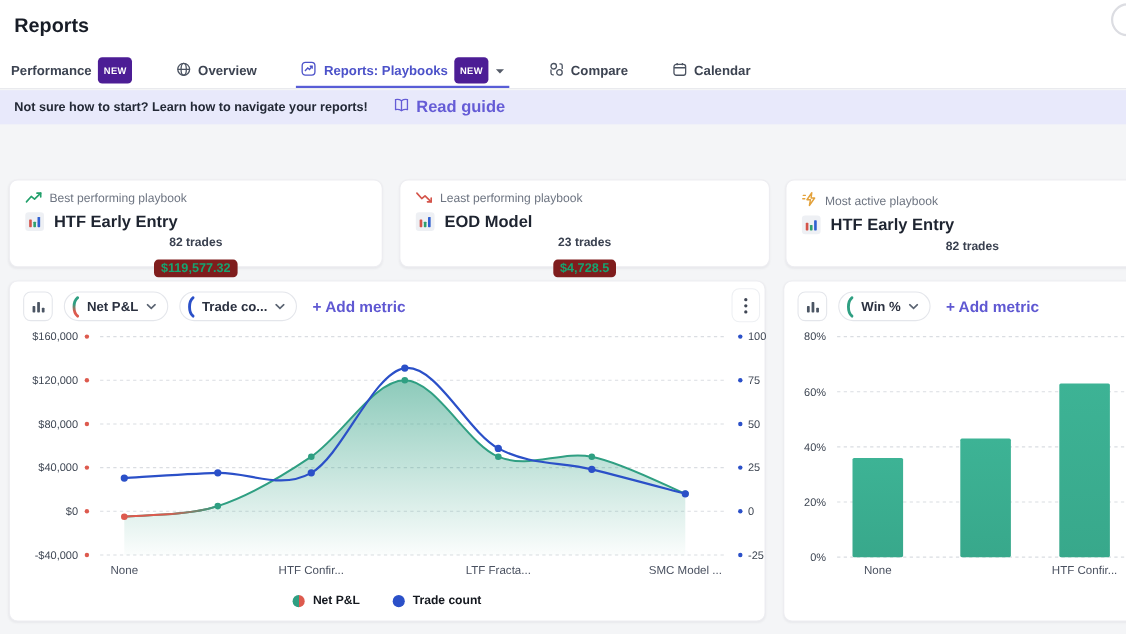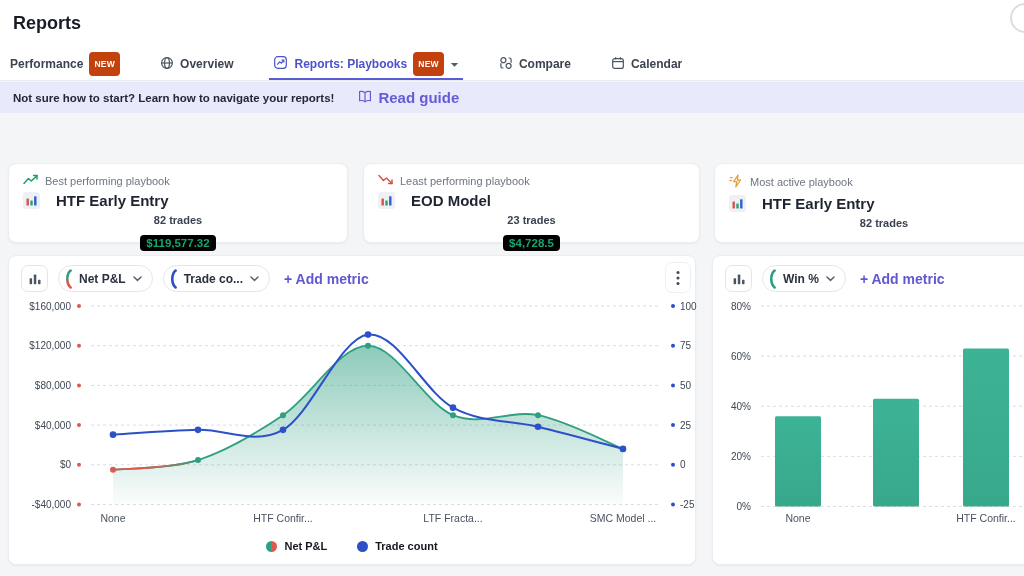--- a/index.html
+++ b/index.html
@@ -12,43 +12,43 @@
   .corner-curve { position:absolute; top:3px; right:-16px; width:30px; height:30px; border-radius:50%;
                   border:2px solid #dcdde2; background:#fff; }
 
   
   .tab-bar { position:absolute; top:50px; left:0; right:0; height:31px; background:#fff;
              border-bottom:1px solid #e9eaee; display:flex; align-items:stretch; padding-left:6px; }
   .tab { display:flex; align-items:center; gap:6px; padding:0 4px; margin-right:32px;
          font-size:12px; color:#3c4351; font-weight:bold; border-bottom:2px solid transparent; cursor:pointer; }
   .tab svg { flex:0 0 auto; }
   .tab.active { color:#4c52c9; border-bottom-color:#585dd6; }
-  .new-badge { background:#c2410c; color:#fff; font-size:8.5px; font-weight:bold; letter-spacing:.3px;
+  .new-badge { background:#4c1d95; color:#fff; font-size:8.5px; font-weight:bold; letter-spacing:.3px;
                padding:8px 5px; border-radius:4px; line-height:1; }
 
   
   .banner { position:absolute; top:82px; left:0; right:0; height:31px; background:#e8e9fb;
             display:flex; align-items:center; padding-left:13px; }
   .banner-text { font-size:11.5px; font-weight:bold; color:#232936; }
   .read-guide { display:flex; align-items:center; gap:6px; margin-left:24px; color:#655cd6;
                 font-size:15px; font-weight:bold; cursor:pointer; }
 
   
   .card { position:absolute; background:#fff; border:1px solid #ededf1; border-radius:8px;
           box-shadow:0 1px 2px rgba(16,24,40,.05); }
   .stat-card-1 { left:8px;  top:163px; width:340px; height:80px; }
   .stat-card-2 { left:363px; top:163px; width:337px; height:80px; }
   .stat-card-3 { left:714px; top:163px; width:340px; height:80px; }
   .stat-inner { padding:10px 14px;text-align:right; }
   .card-label { display:flex; align-items:center; gap:6px; font-size:11px; color:#6e7582; }
-  .card-title-row { display:flex; align-items:center; gap:16px; margin-top:5px; }
+  .card-title-row { display:flex; align-items:center; gap:9px; margin-top:5px; }
   .card-title { font-size:15px; font-weight:bold; color:#1e2430; }
   .card-meta { display:flex; align-items:center; gap:9px; margin-top:5px;flex-direction:column; }
   .trades { font-size:11px; font-weight:bold; color:#3a4150; }
-  .money-pill { background:#000000; color:#16a470; font-size:11.5px; font-weight:bold;
+  .money-pill { background:#7f1d1d; color:#16a470; font-size:11.5px; font-weight:bold;
                 padding:2px 6px; border-radius:4px; }
   .mini-bars-bg { width:17px; height:17px; background:#eef0f4; border-radius:3px;
                   display:flex; align-items:center; justify-content:center; }
 
   
   .chart-card-left  { left:8px;   top:255px; width:688px; height:310px; }
   .chart-card-right { left:712px; top:255px; width:352px; height:310px; }
   .chart-toolbar { position:absolute; top:9px; left:12px; display:flex; align-items:center; gap:10px; }
   .icon-btn { width:27px; height:27px; border:1px solid #e4e6eb; border-radius:7px; background:#fff;
               display:flex; align-items:center; justify-content:center; cursor:pointer; }

